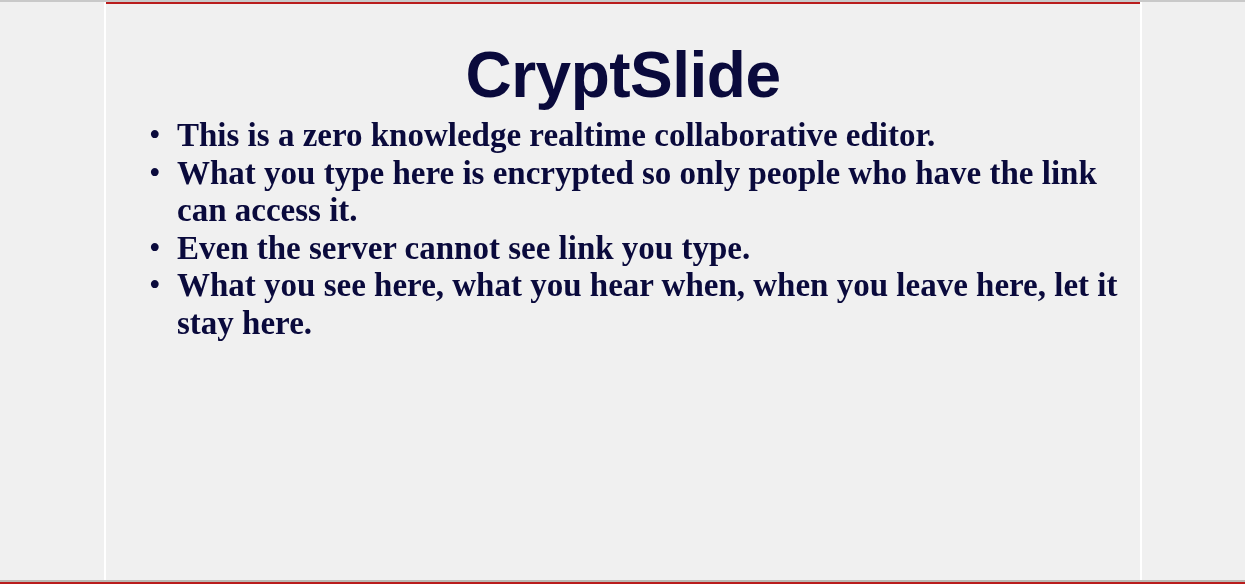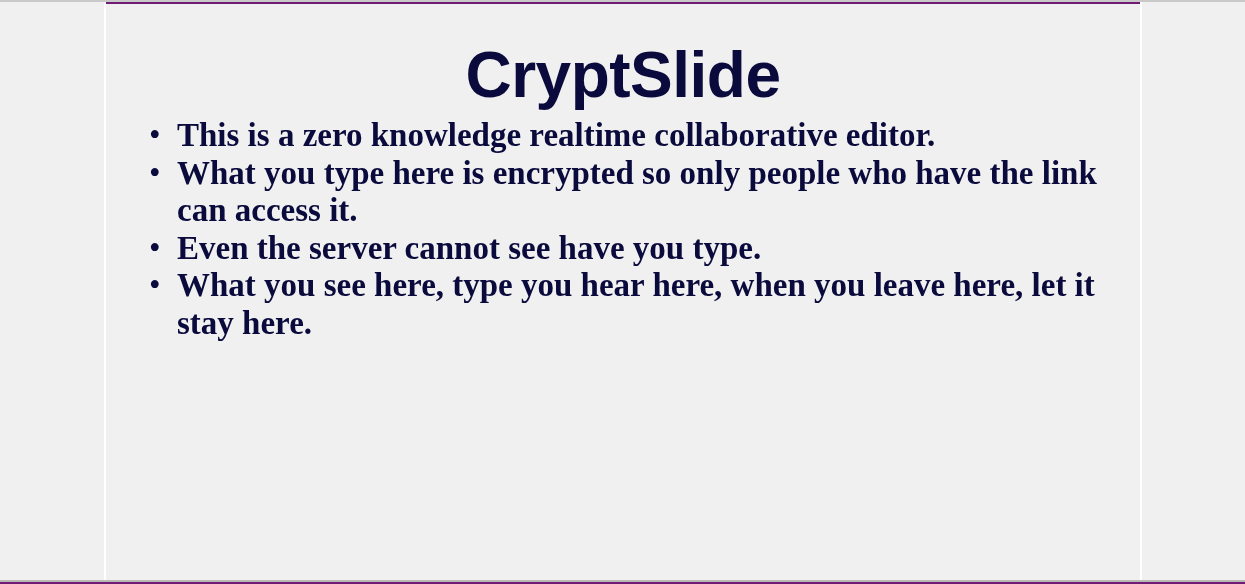--- a/index.html
+++ b/index.html
@@ -12,21 +12,21 @@
     background: #f0f0f0;
     font-family: "Liberation Serif", "DejaVu Serif", serif;
     overflow: hidden;
     position: relative;
   }
 
   
   #app-frame {
     position: absolute;
     inset: 0;
-    background: #701a75;
+    background: #b91c1c;
   }
   #top-rule {
     position: absolute;
     top: 0;
     left: 0;
     width: 1245px;
     height: 2px;
     background: #c9c9c9;
   }
   #bottom-rule {
@@ -151,26 +151,26 @@
         <span class="bullet-text">This is a zero knowledge realtime collaborative editor.</span>
       </li>
 
       <li class="bullet-item">
         <span class="bullet-marker">•</span>
         <span class="bullet-text">What you type here is encrypted so only people who have the link can access it.</span>
       </li>
 
       <li class="bullet-item">
         <span class="bullet-marker">•</span>
-        <span class="bullet-text">Even the server cannot see have you type.</span>
+        <span class="bullet-text">Even the server cannot see link you type.</span>
       </li>
 
       <li class="bullet-item">
         <span class="bullet-marker">•</span>
-        <span class="bullet-text">What you see here, type you hear here, when you leave here, let it stay here.</span>
+        <span class="bullet-text">What you see here, what you hear when, when you leave here, let it stay here.</span>
       </li>
 
     </ul>
 
   </div>
 
   <div id="bottom-rule"></div>
 
 </div>
 

